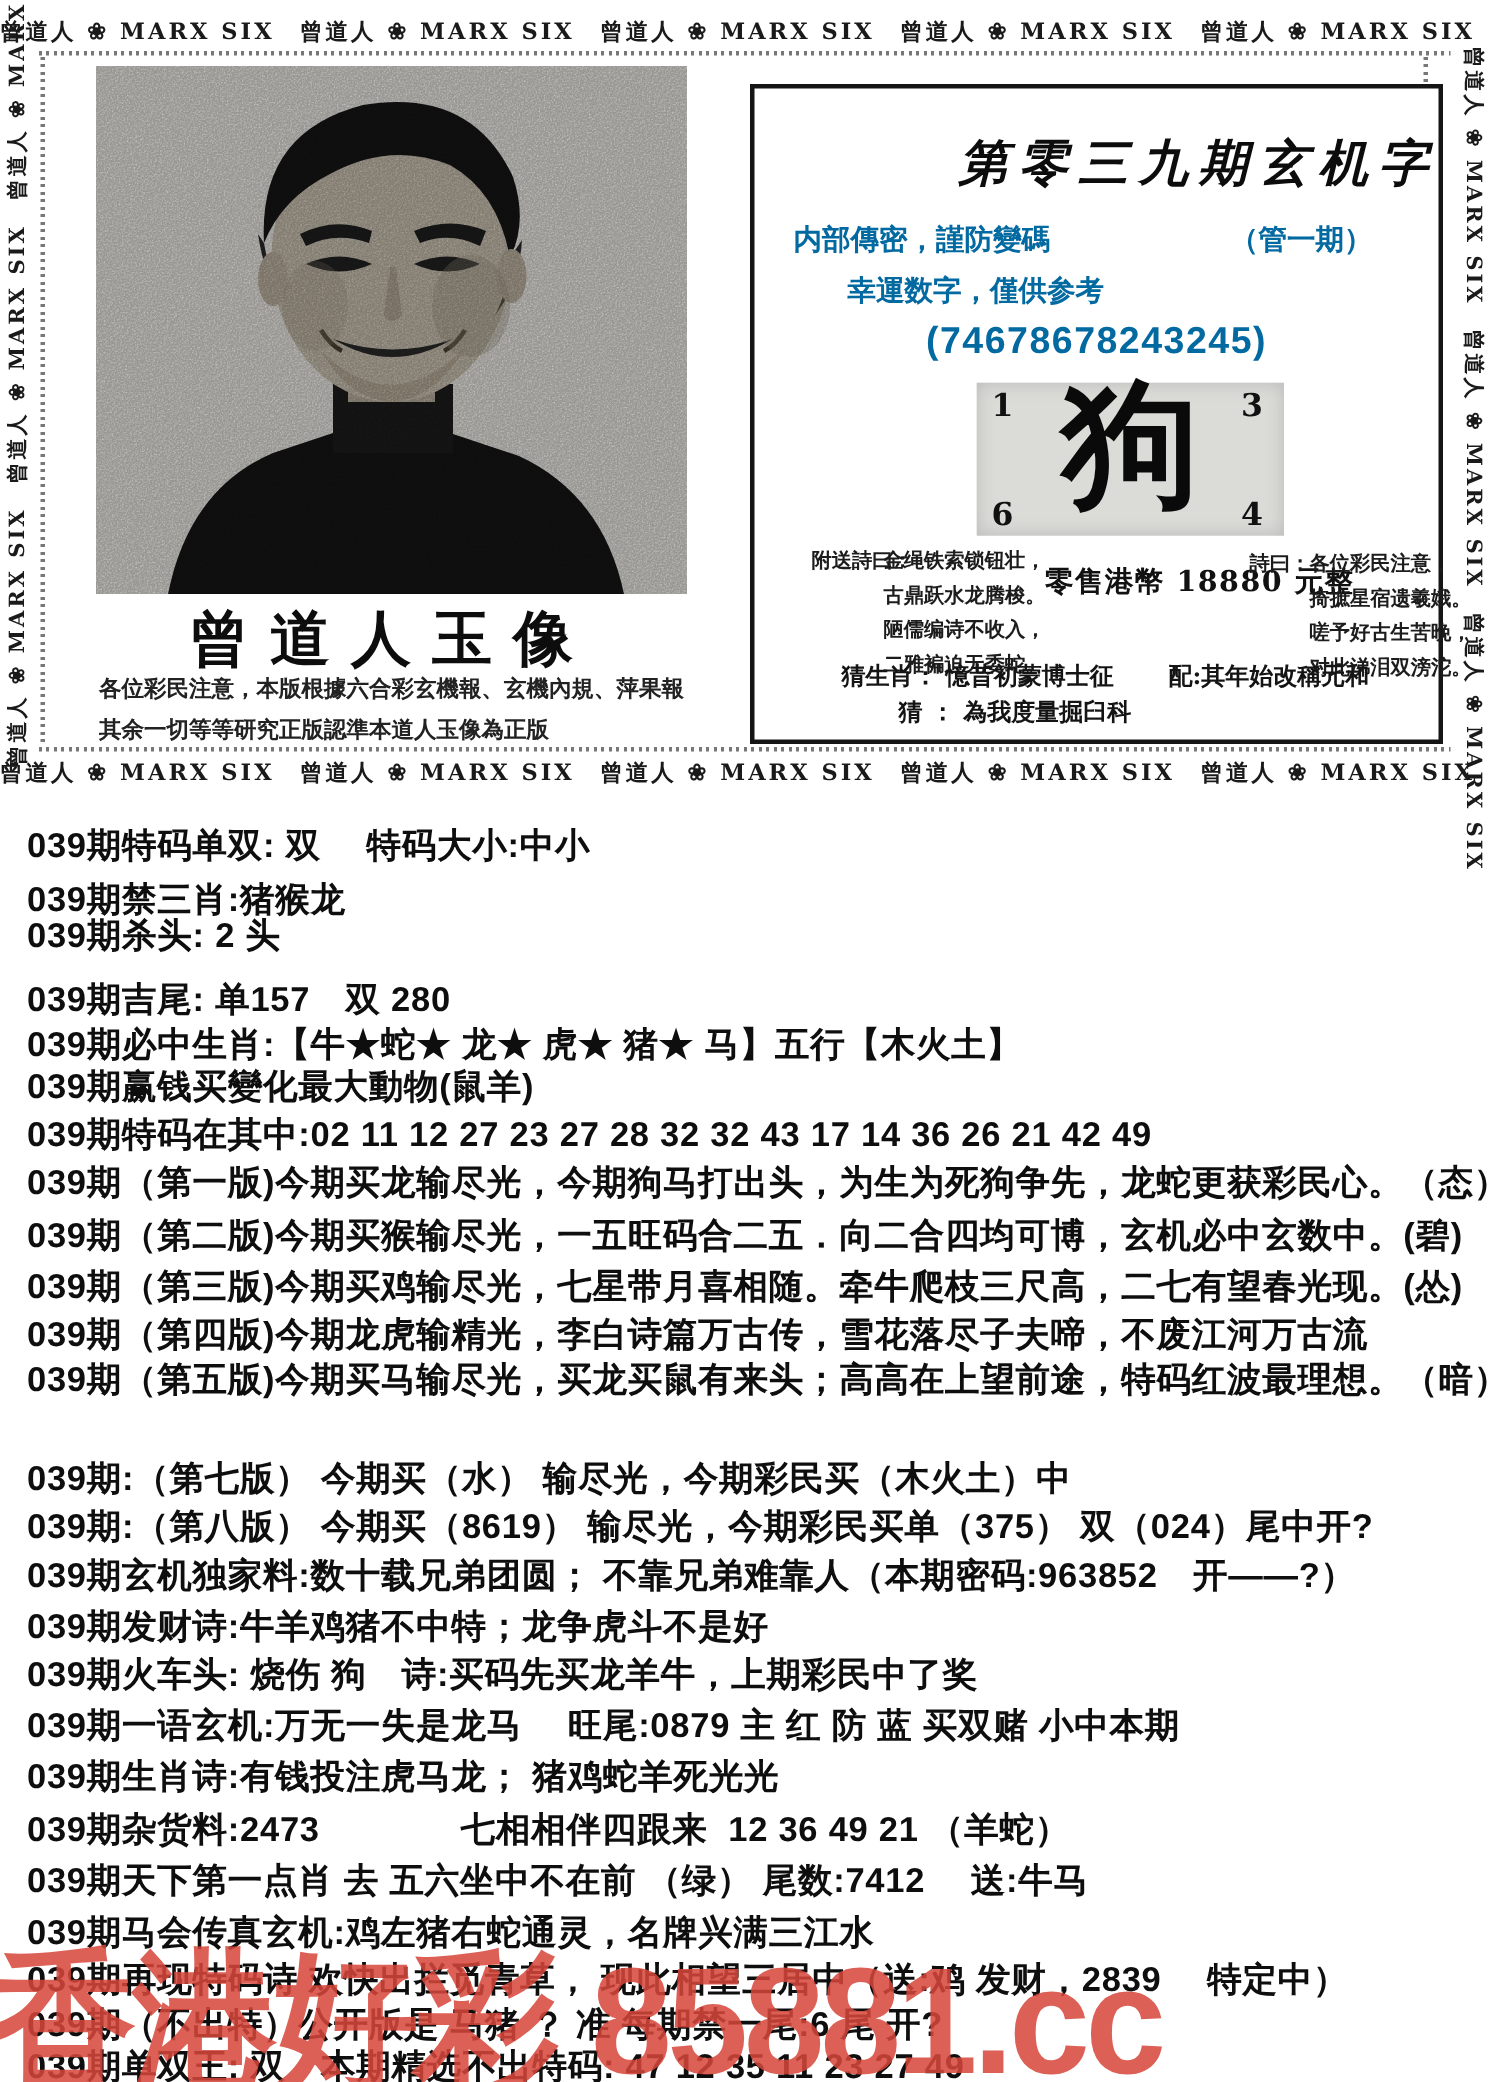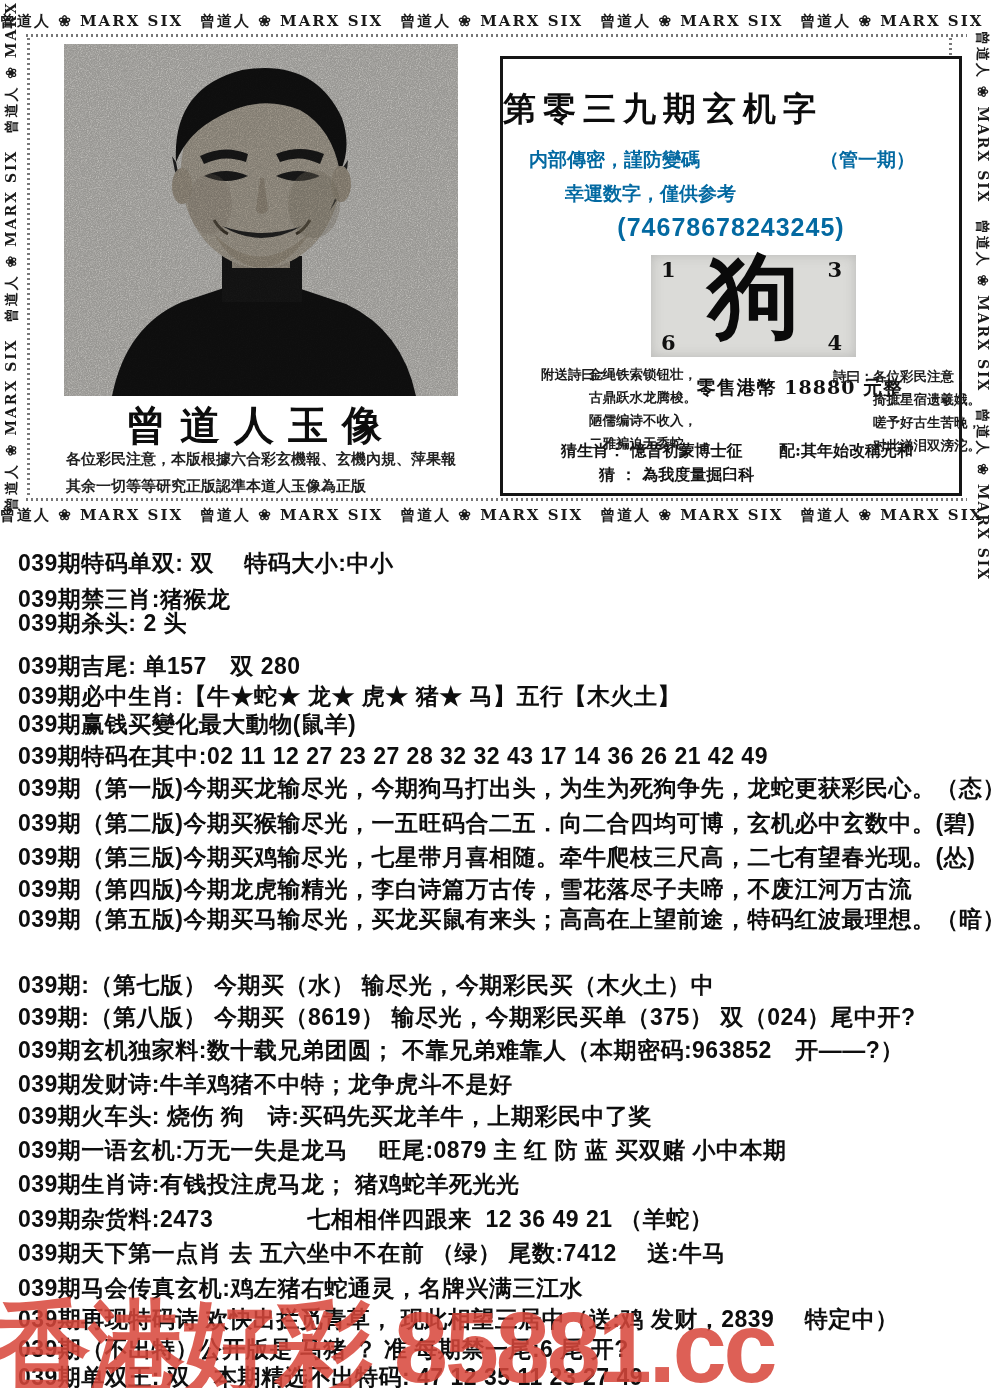--- a/index.html
+++ b/index.html
@@ -27,22 +27,22 @@
   .photo{position:absolute;left:64px;top:44px;width:394px;height:352px;background:#ebe9e4;}
   .photo svg{display:block;}
   .photo-caption{position:absolute;left:64px;top:398px;width:394px;text-align:center;
         font-family:"DejaVu Serif",serif;font-size:40px;font-weight:700;letter-spacing:14px;color:#0d0d0d;}
   .photo-note{position:absolute;left:66px;width:420px;font-family:"DejaVu Serif",serif;
         font-size:15px;font-weight:700;color:#222;white-space:nowrap;}
   .note1{top:450px;} .note2{top:477px;}
 
   
   .infobox{position:absolute;left:500px;top:56px;width:456px;height:434px;border:3px solid #151515;background:#fff;}
-  .ib-title{position:absolute;left:0;top:28px;width:100%;text-align:left;
-        font-family:"DejaVu Serif",serif;font-size:33px;font-weight:700;letter-spacing:7px;color:#0c0c0c;}
+  .ib-title{position:absolute;left:0;top:28px;width:100%;text-align:right;
+        font-family:"DejaVu Serif",serif;font-size:33px;font-weight:700;letter-spacing:7px;color:#0c0c0c;font-style:italic;}
   .ib-row{position:absolute;font-family:Liberation Sans, sans-serif;font-size:19px;font-weight:700;color:#0369a1;white-space:nowrap;}
   .ib-secrecy{left:26px;top:88px;}
   .ib-guan{right:44px;top:88px;}
   .ib-lucky{left:26px;top:122px;margin-left:36px;}
   .ib-number{left:0;top:154px;width:100%;text-align:center;font-size:25px;letter-spacing:1px;}
   .zbox{position:absolute;left:148px;top:150px;width:205px;height:102px;background:#dbdbd8;
         box-shadow:inset 0 0 12px rgba(120,120,120,.35);}
   .zbox{top:196px;}
   .z-char{position:absolute;left:0;top:-16px;width:100%;text-align:center;
         font-family:"DejaVu Serif",serif;font-size:92px;font-weight:700;color:#0a0a0a;line-height:1.25;}

